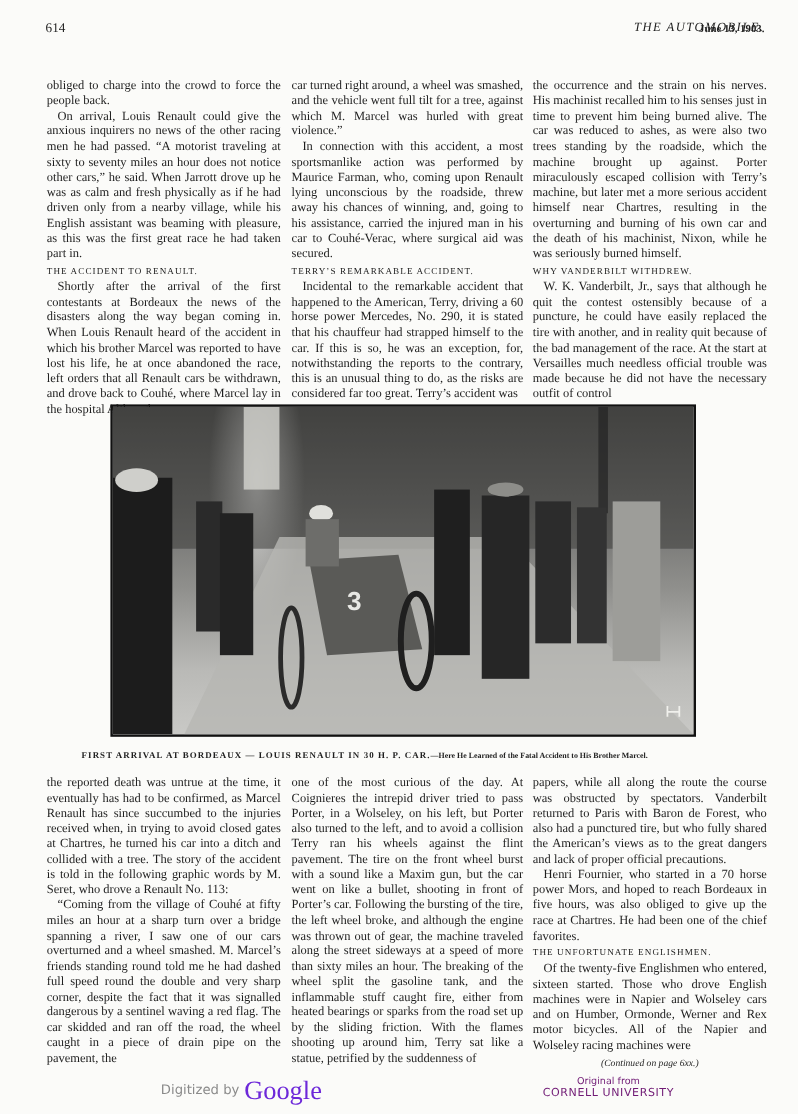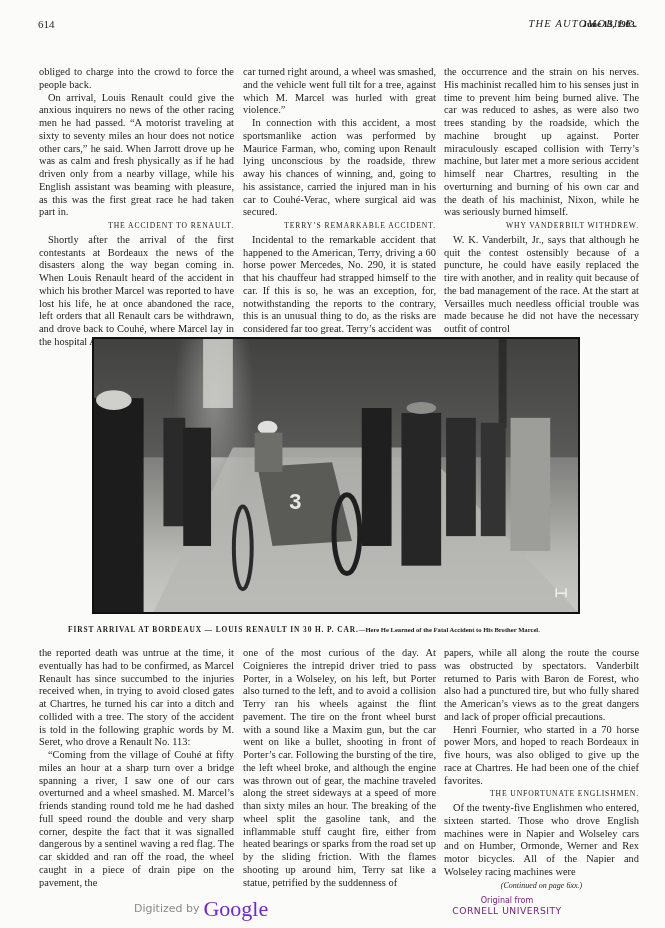--- a/index.html
+++ b/index.html
@@ -10,21 +10,21 @@
       color: #1e1e1e;
     }
     .running-head { position: absolute; top: 18px; left: 38px; right: 28px; height: 14px; }
     .folio { position: absolute; left: 0; top: 0; font-size: 11px; font-family: "Liberation Serif", serif; }
     .journal-title { position: absolute; left: 0; right: 0; top: 0; text-align: right; font-size: 10.5px; font-style: italic; letter-spacing: 1.2px; font-family: "Liberation Serif", serif; }
     .issue-date { position: absolute; right: 0; top: 1px; font-size: 9px; font-weight: bold; font-family: "Liberation Serif", serif; }
 
     .col { position: absolute; font-family: "Liberation Serif", serif; font-size: 10.4px; line-height: 12.75px; text-align: justify; }
     .col p { margin: 0; text-indent: 0; }
     .col p.ind { text-indent: 9px; }
-    .col h3 { margin: 1px 0 1px 0; font-size: 7.6px; font-weight: normal; letter-spacing: 0.9px; text-align: right; line-height: 12.75px; }
+    .col h3 { margin: 1px 0 1px 0; font-size: 7.6px; font-weight: normal; letter-spacing: 0.9px; text-align: left; line-height: 12.75px; }
     .c1 { left: 39px; width: 195px; }
     .c2 { left: 243px; width: 193px; }
     .c3 { left: 444px; width: 195px; }
     .top { top: 66px; }
     .bottom { top: 647px; }
 
     .photo {
       position: absolute; left: 92px; top: 337px; width: 488px; height: 277px;
       border: 2px solid #111; box-sizing: border-box;
       background:

